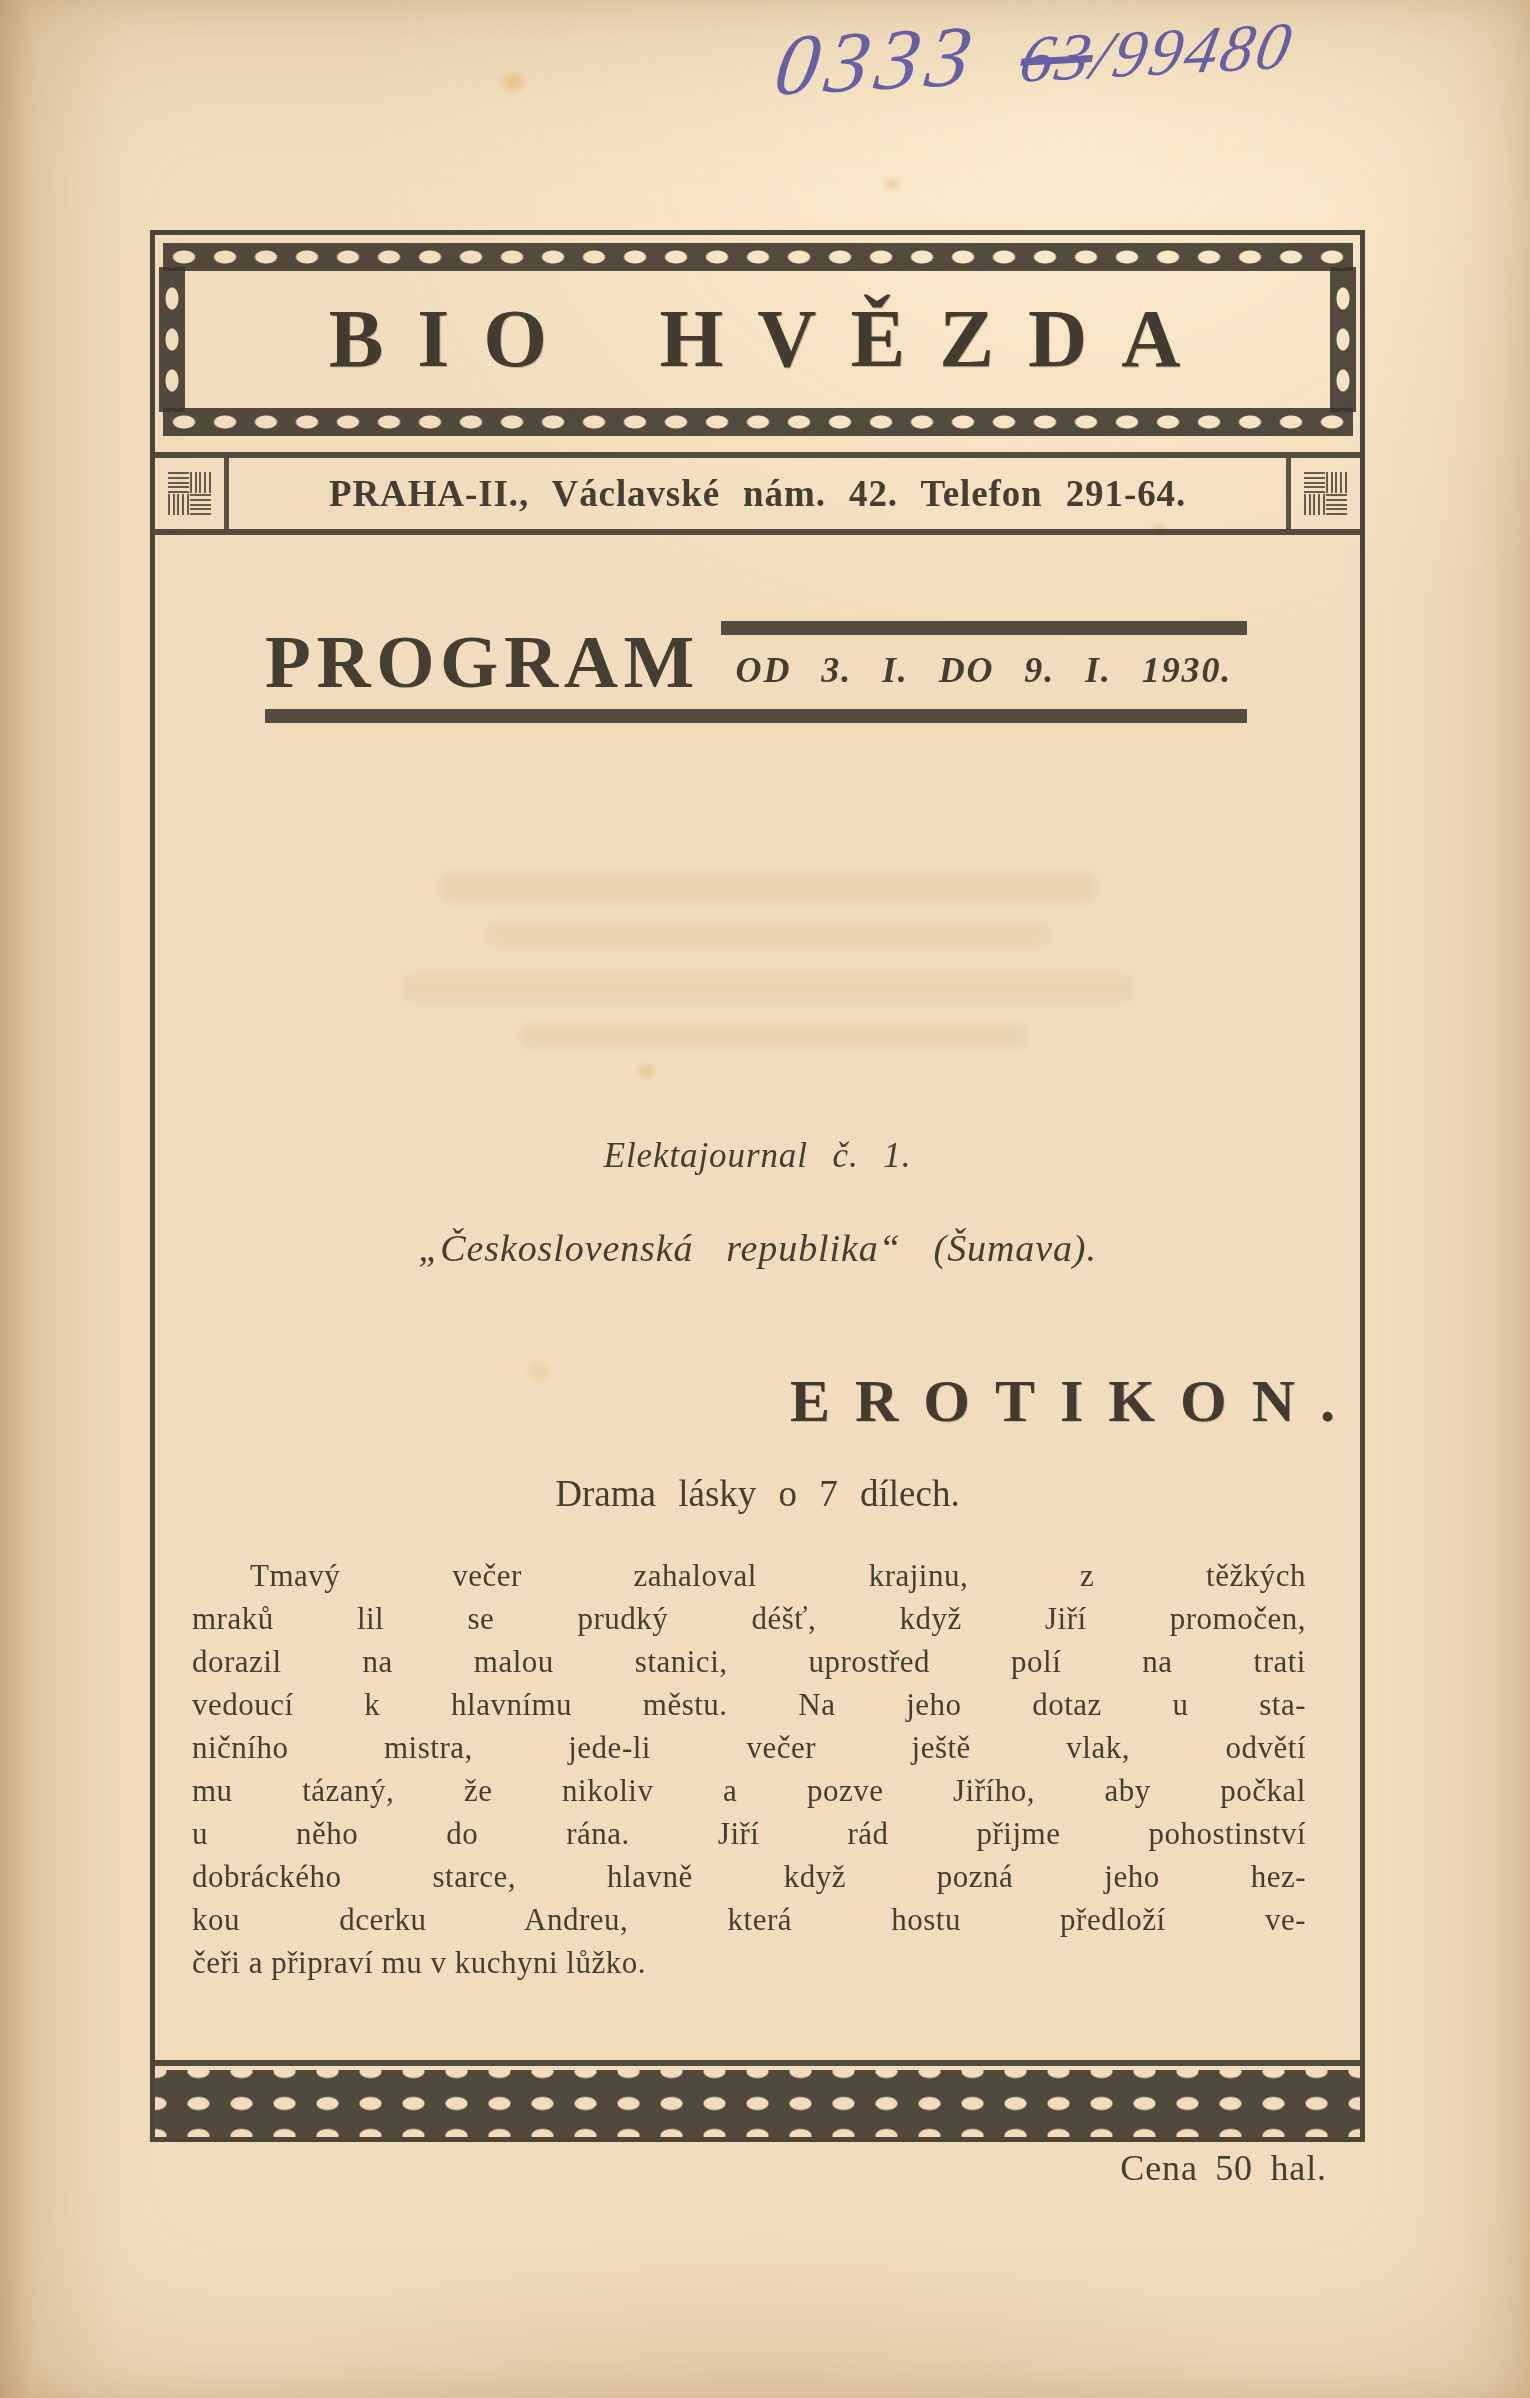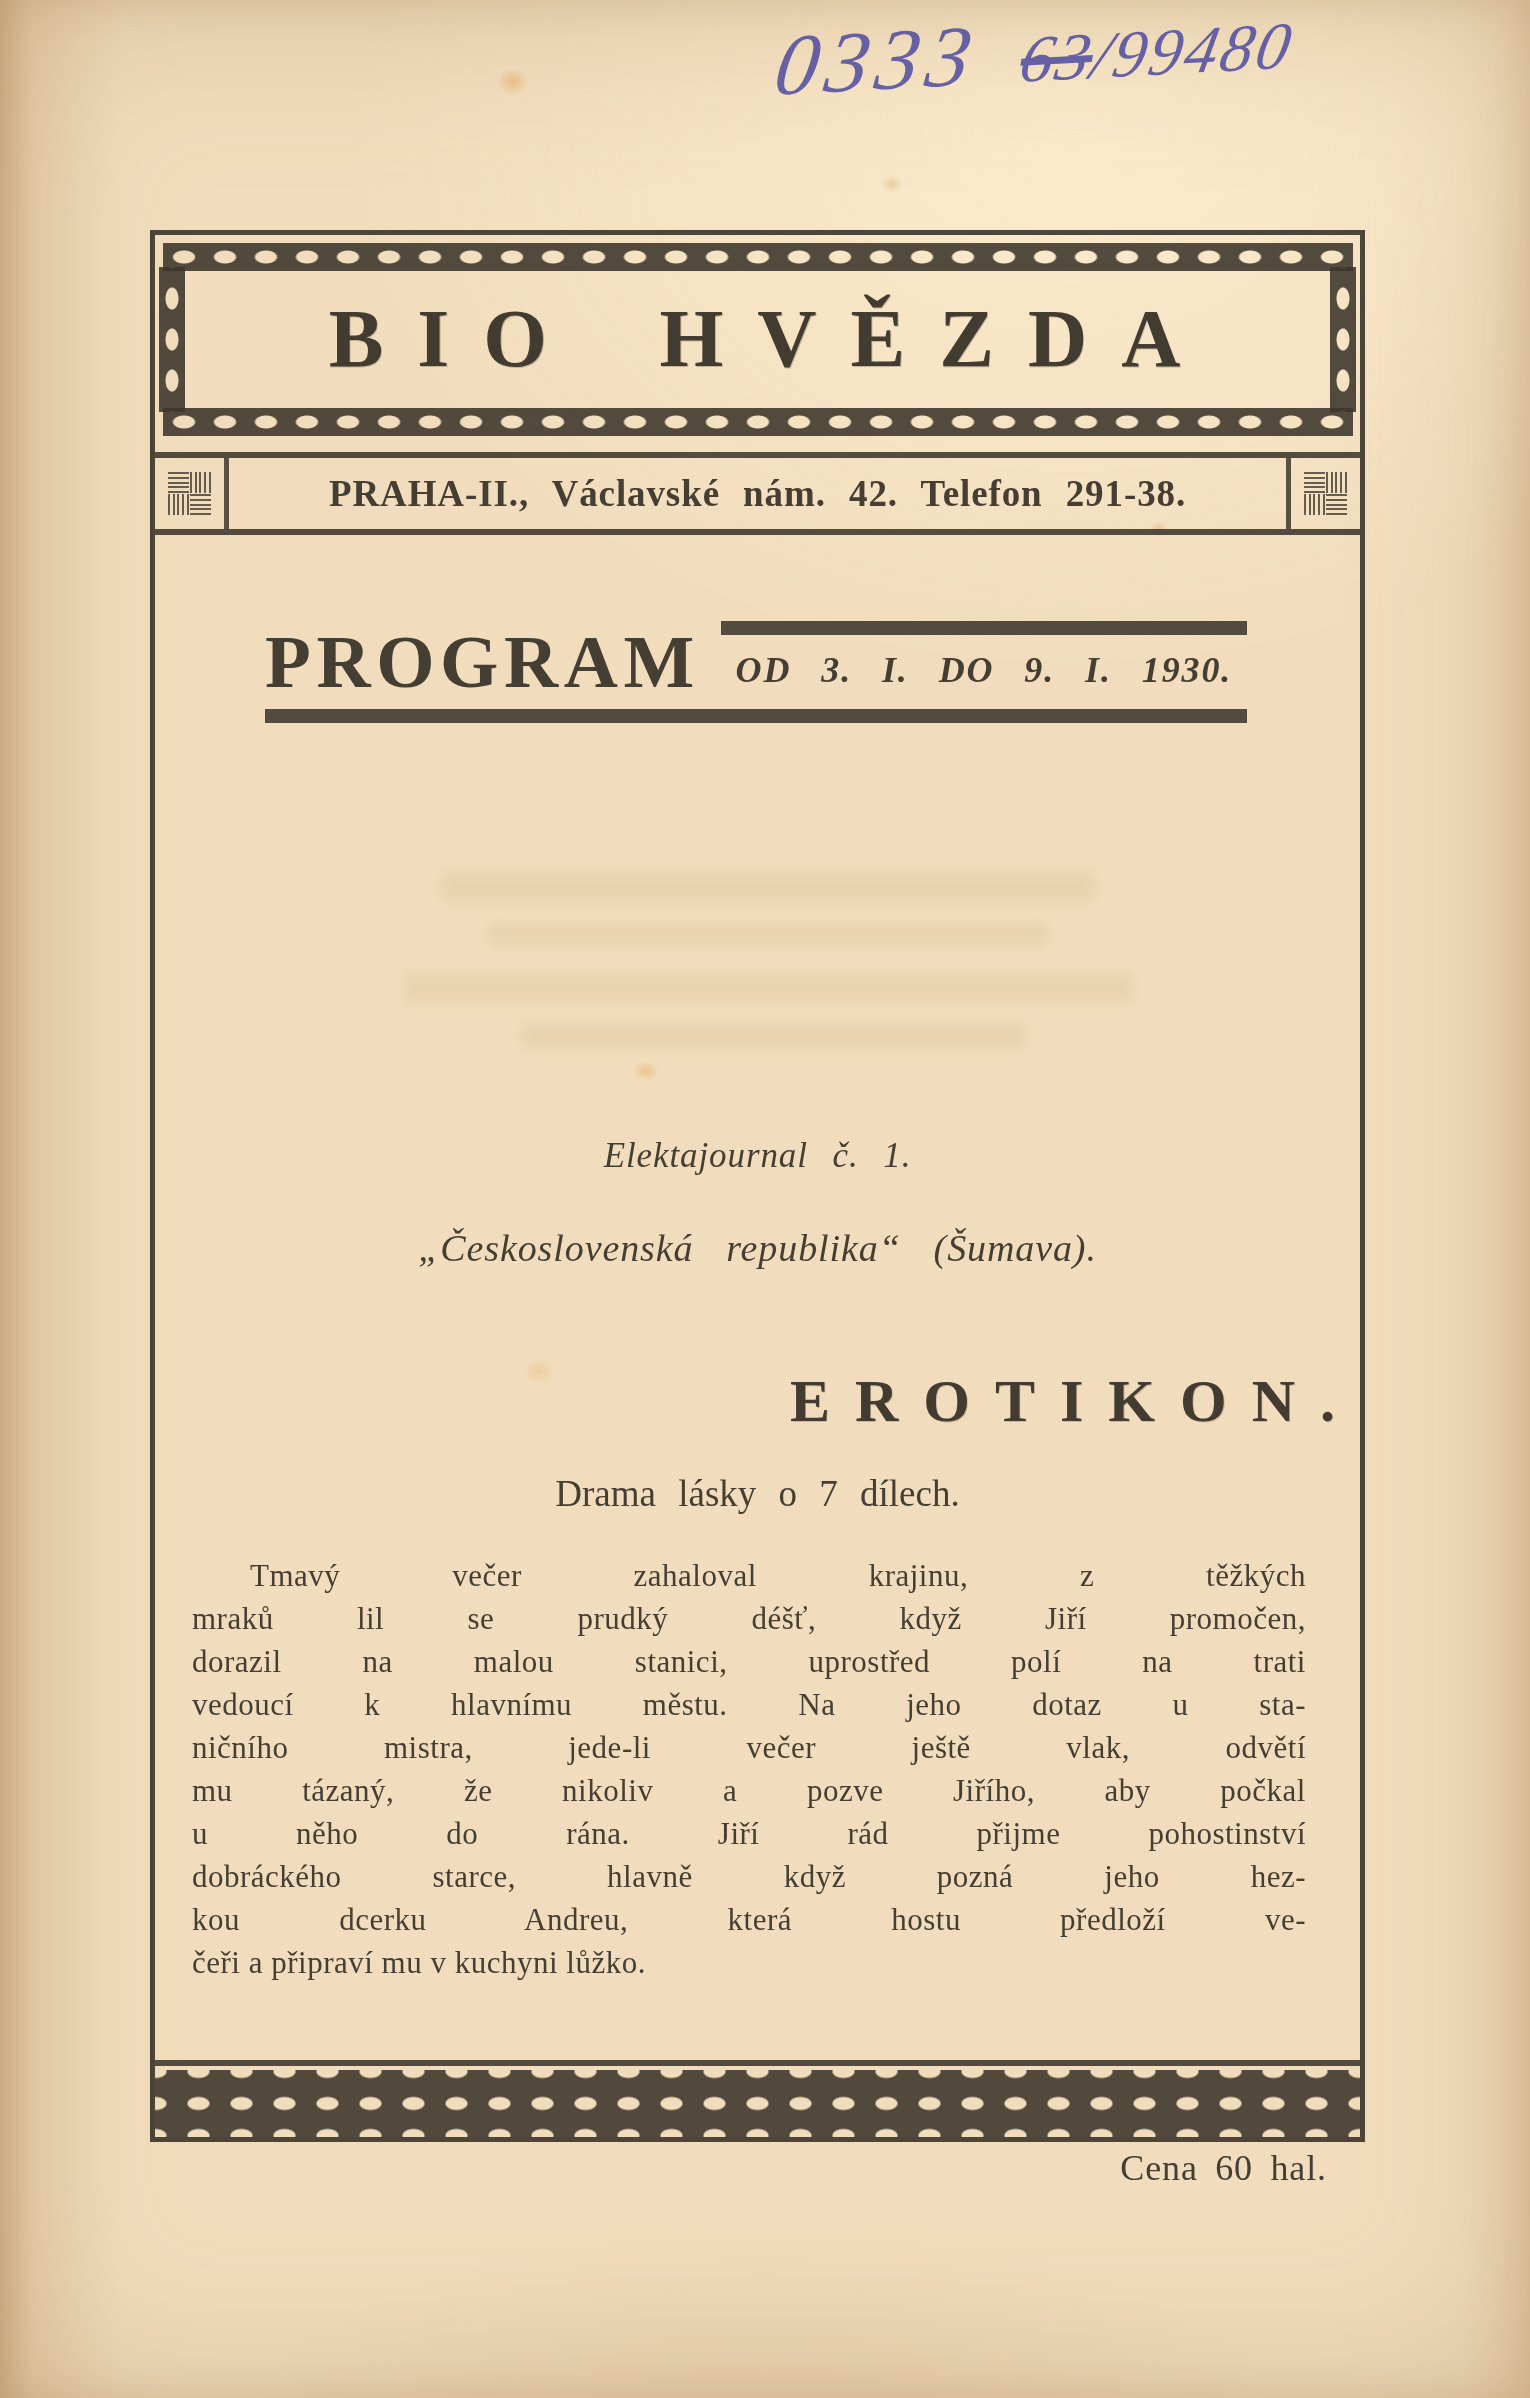--- a/index.html
+++ b/index.html
@@ -130,21 +130,21 @@
   <div class="address-band">
     <div class="band-cell">
       <span class="pinwheel">
           <i></i>
           <i></i>
           <i></i>
           <i></i>
         </span>
       <span class="vrule"></span>
     </div>
-    <div class="address-text">PRAHA-II., Václavské nám. 42. Telefon 291-38.</div>
+    <div class="address-text">PRAHA-II., Václavské nám. 42. Telefon 291-64.</div>
     <div class="band-cell">
       <span class="vrule"></span>
       <span class="pinwheel">
           <i></i>
           <i></i>
           <i></i>
           <i></i>
         </span>
     </div>
   </div>
@@ -174,14 +174,14 @@
     <div class="syn-line last">čeři a připraví mu v kuchyni lůžko.</div>
   </div>
 
   <div class="bottom-band">
     <div class="rule"></div>
     <div class="chain-h double"></div>
   </div>
 
 </div>
 
-<div class="price ink">Cena 60 hal.</div>
+<div class="price ink">Cena 50 hal.</div>
 
 
 </body></html>

